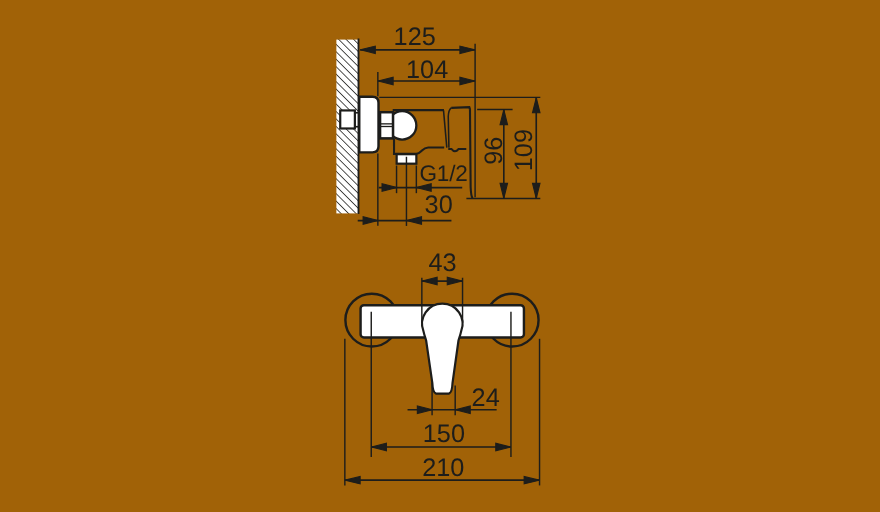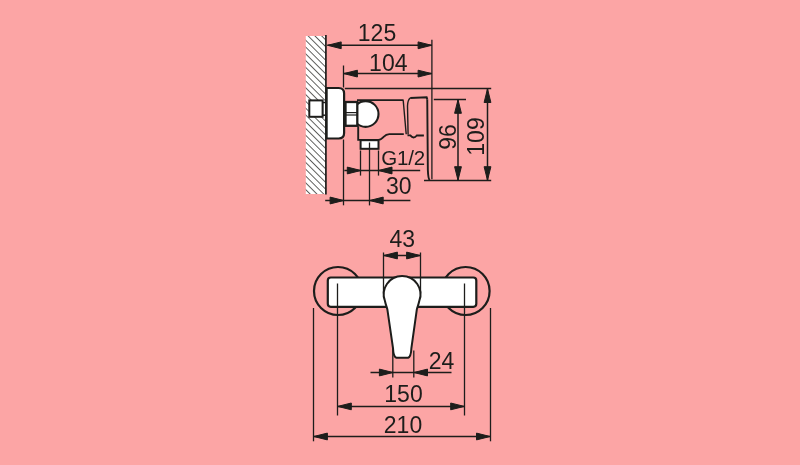--- a/index.html
+++ b/index.html
@@ -1,16 +1,16 @@
 <!DOCTYPE html>
 <html><head>
 <meta charset="utf-8">
 <style>
   html,body{margin:0;padding:0;background:#ffffff;}
-  .page{width:800px;height:465px;position:relative;background:#fca5a5;overflow:hidden;}
+  .page{width:800px;height:465px;position:relative;background:#a16207;overflow:hidden;}
   svg{position:absolute;left:0;top:0;}
   text{font-family:"Liberation Sans",sans-serif;fill:#1d1d1b;}
 </style>
 </head>
 <body>
 <div class="page">
 <svg width="800" height="465" viewBox="0 0 800 465">
 <defs>
 
   <path id="ah" d="M0,0 L13.6,3.4 L13.6,-3.4 Z" fill="#1d1d1b"></path>

